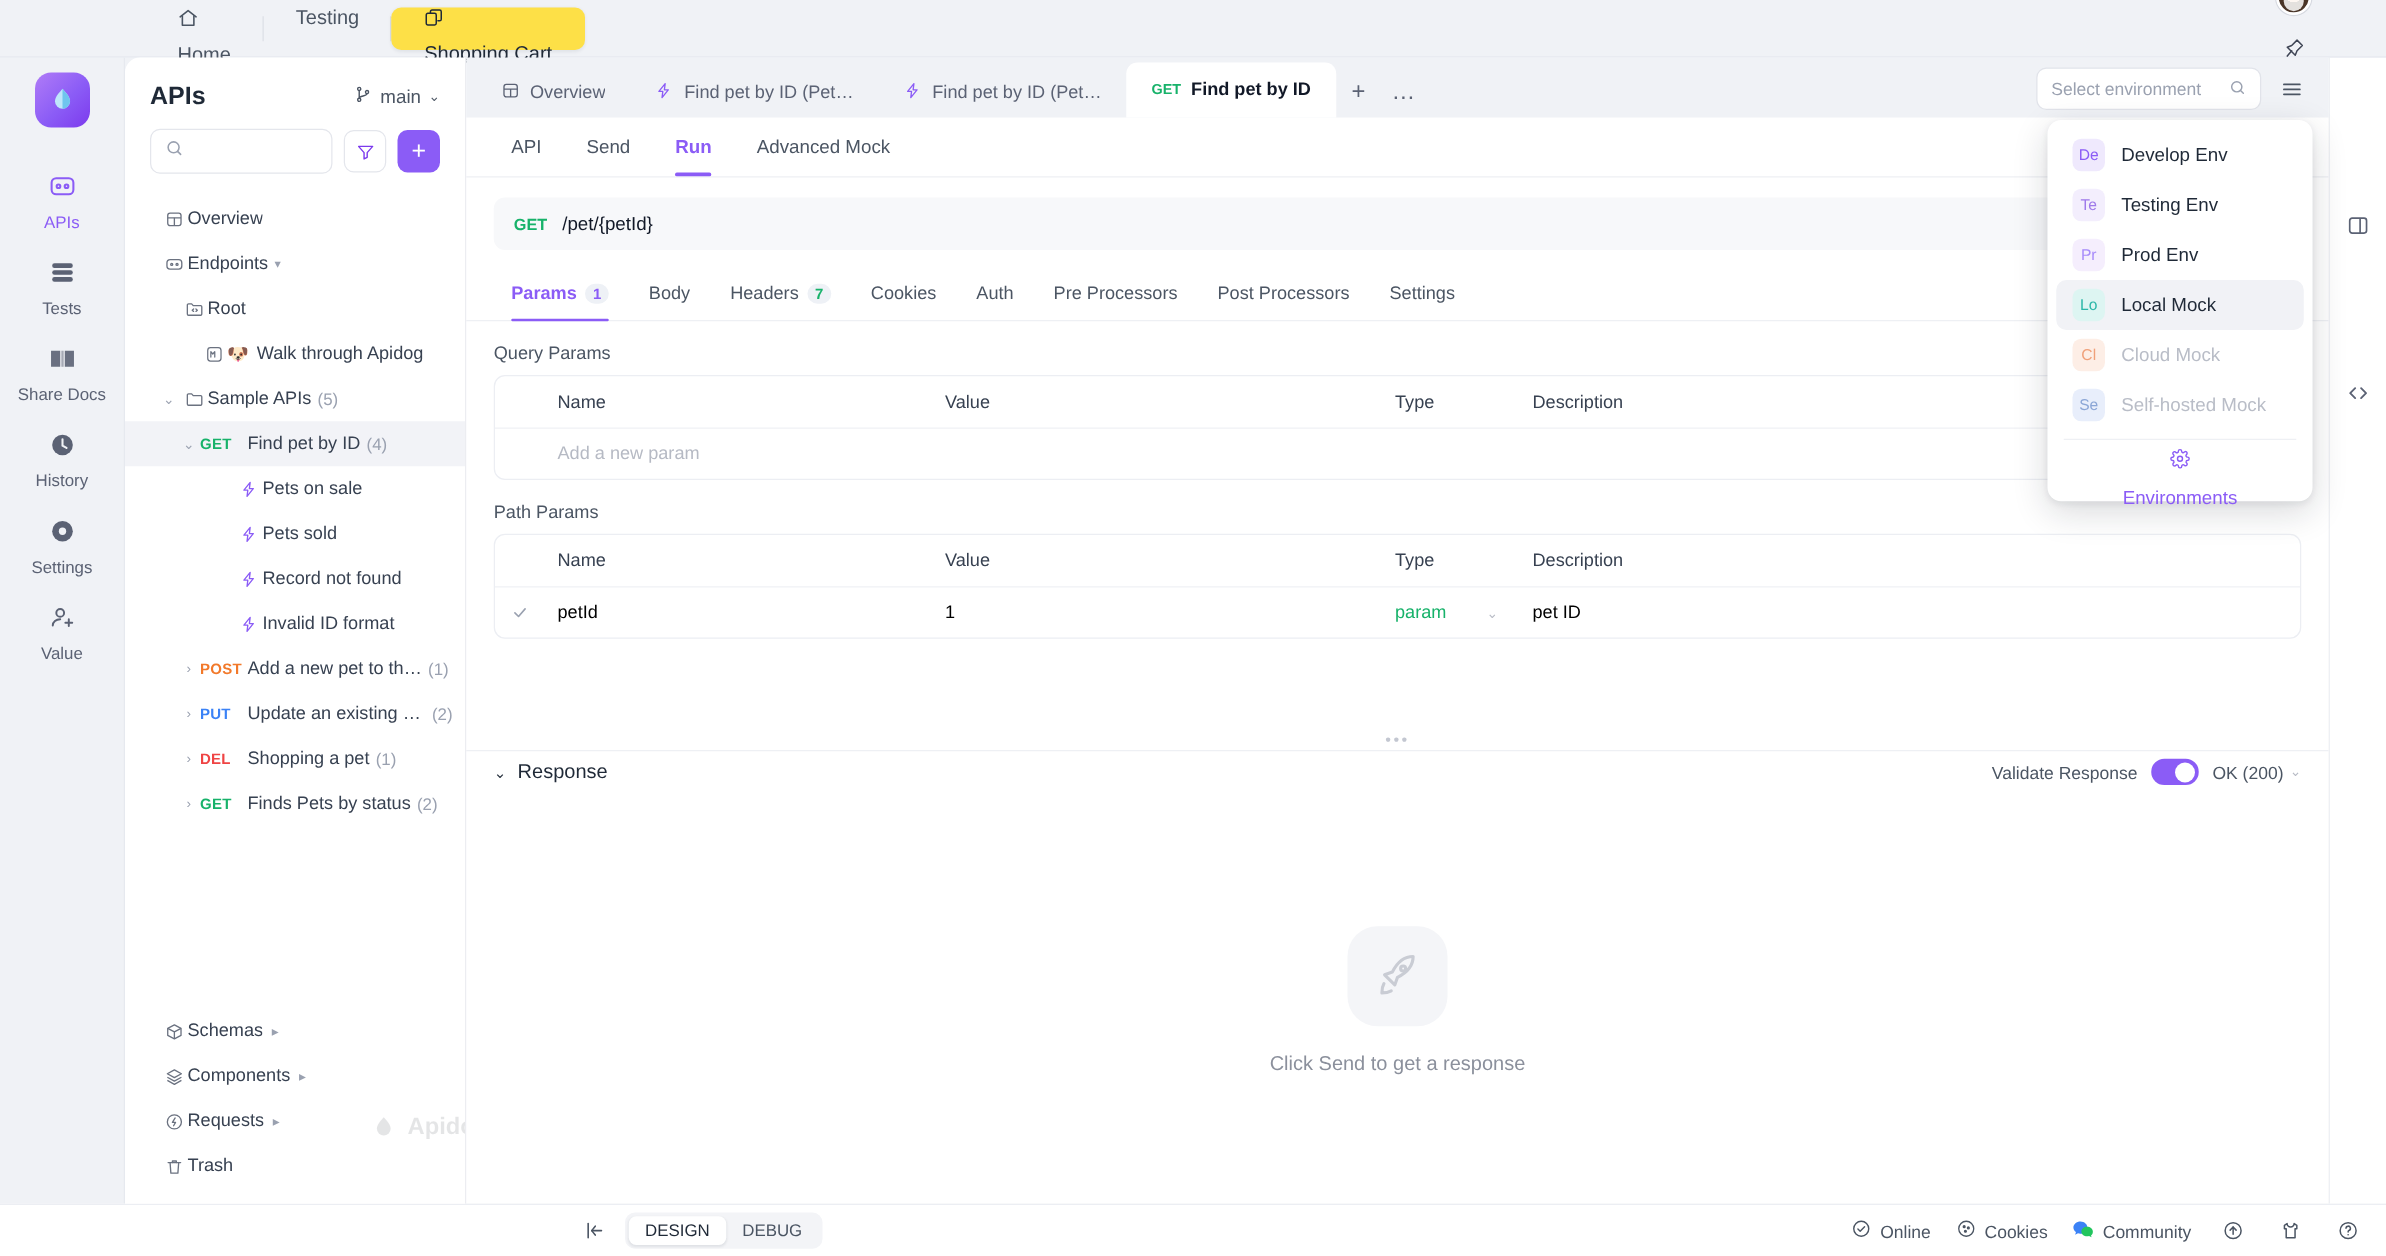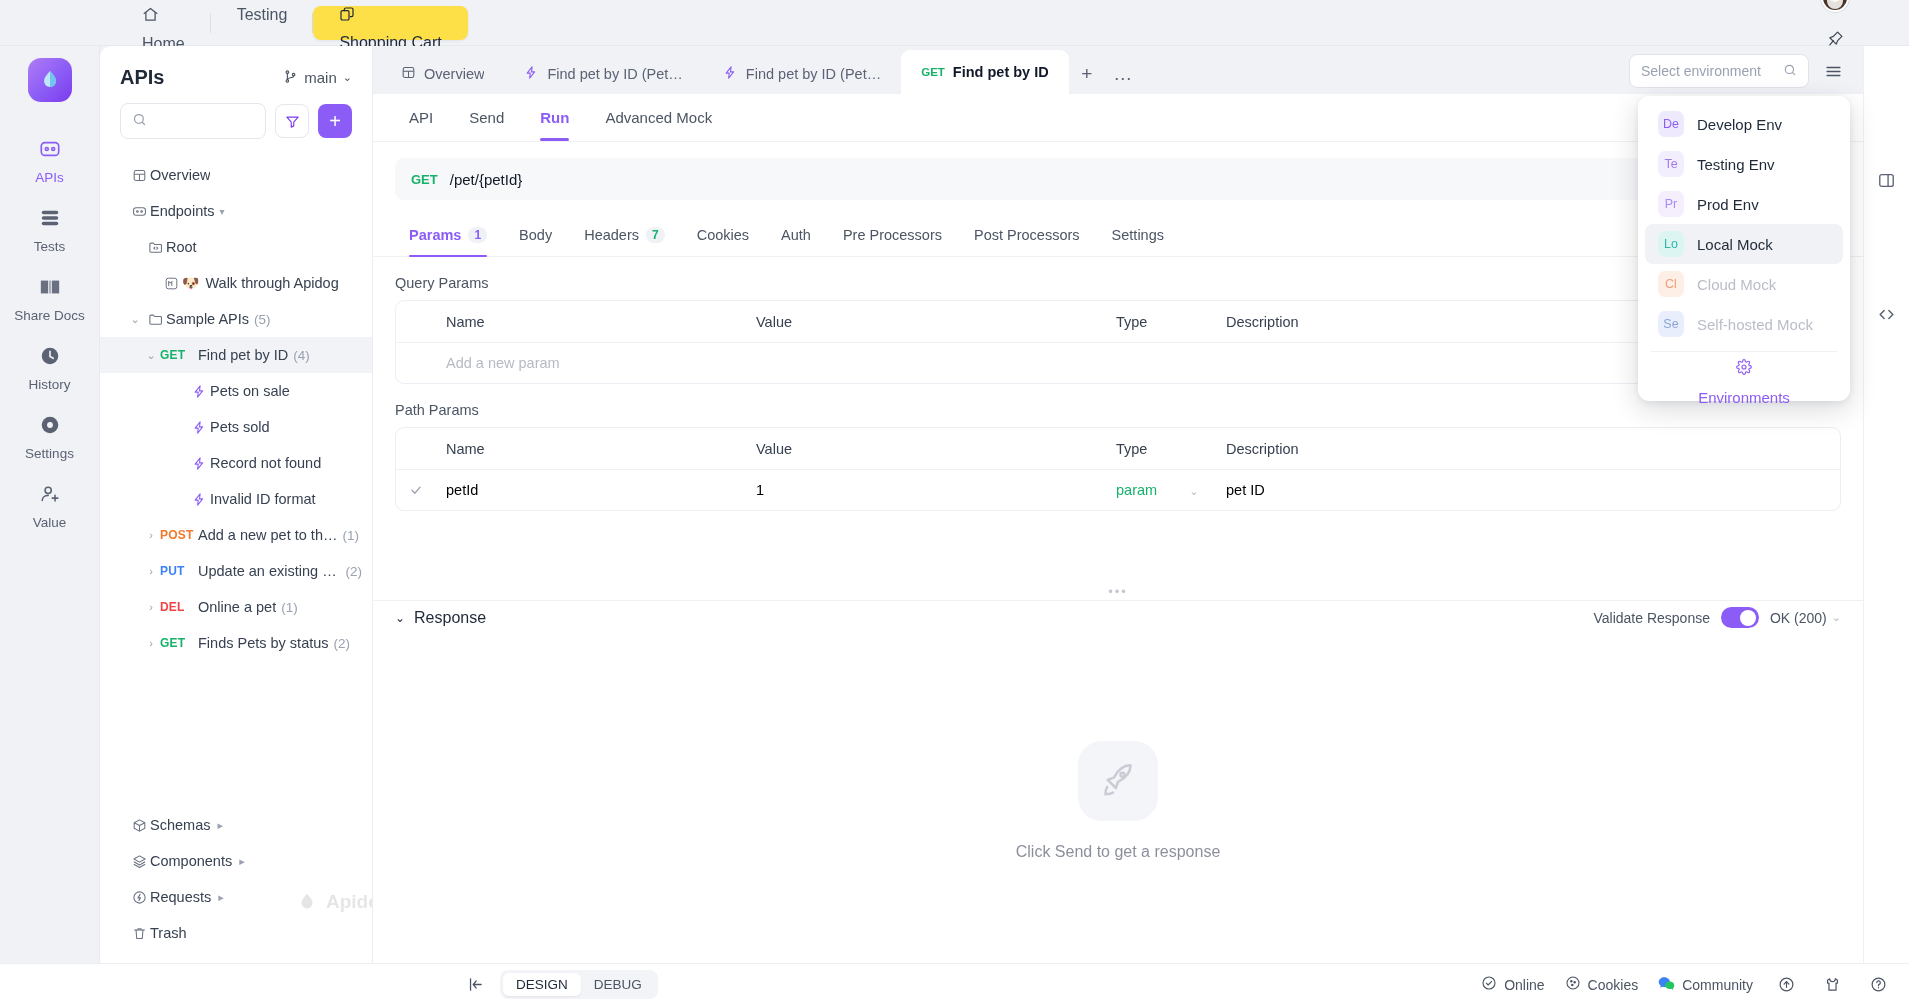--- a/index.html
+++ b/index.html
@@ -572,21 +572,21 @@
           </div>
           <div class="tnode lvl3">
             <span class="tw">›</span>
             <span class="verb put">PUT</span>
             <span class="tlabel">Update an existing p…</span>
             <span class="tcount">(2)</span>
           </div>
           <div class="tnode lvl3">
             <span class="tw">›</span>
             <span class="verb del">DEL</span>
-            <span class="tlabel">Online a pet</span>
+            <span class="tlabel">Shopping a pet</span>
             <span class="tcount">(1)</span>
           </div>
           <div class="tnode lvl3">
             <span class="tw">›</span>
             <span class="verb get">GET</span>
             <span class="tlabel">Finds Pets by status</span>
             <span class="tcount">(2)</span>
           </div>
         </div>
 

